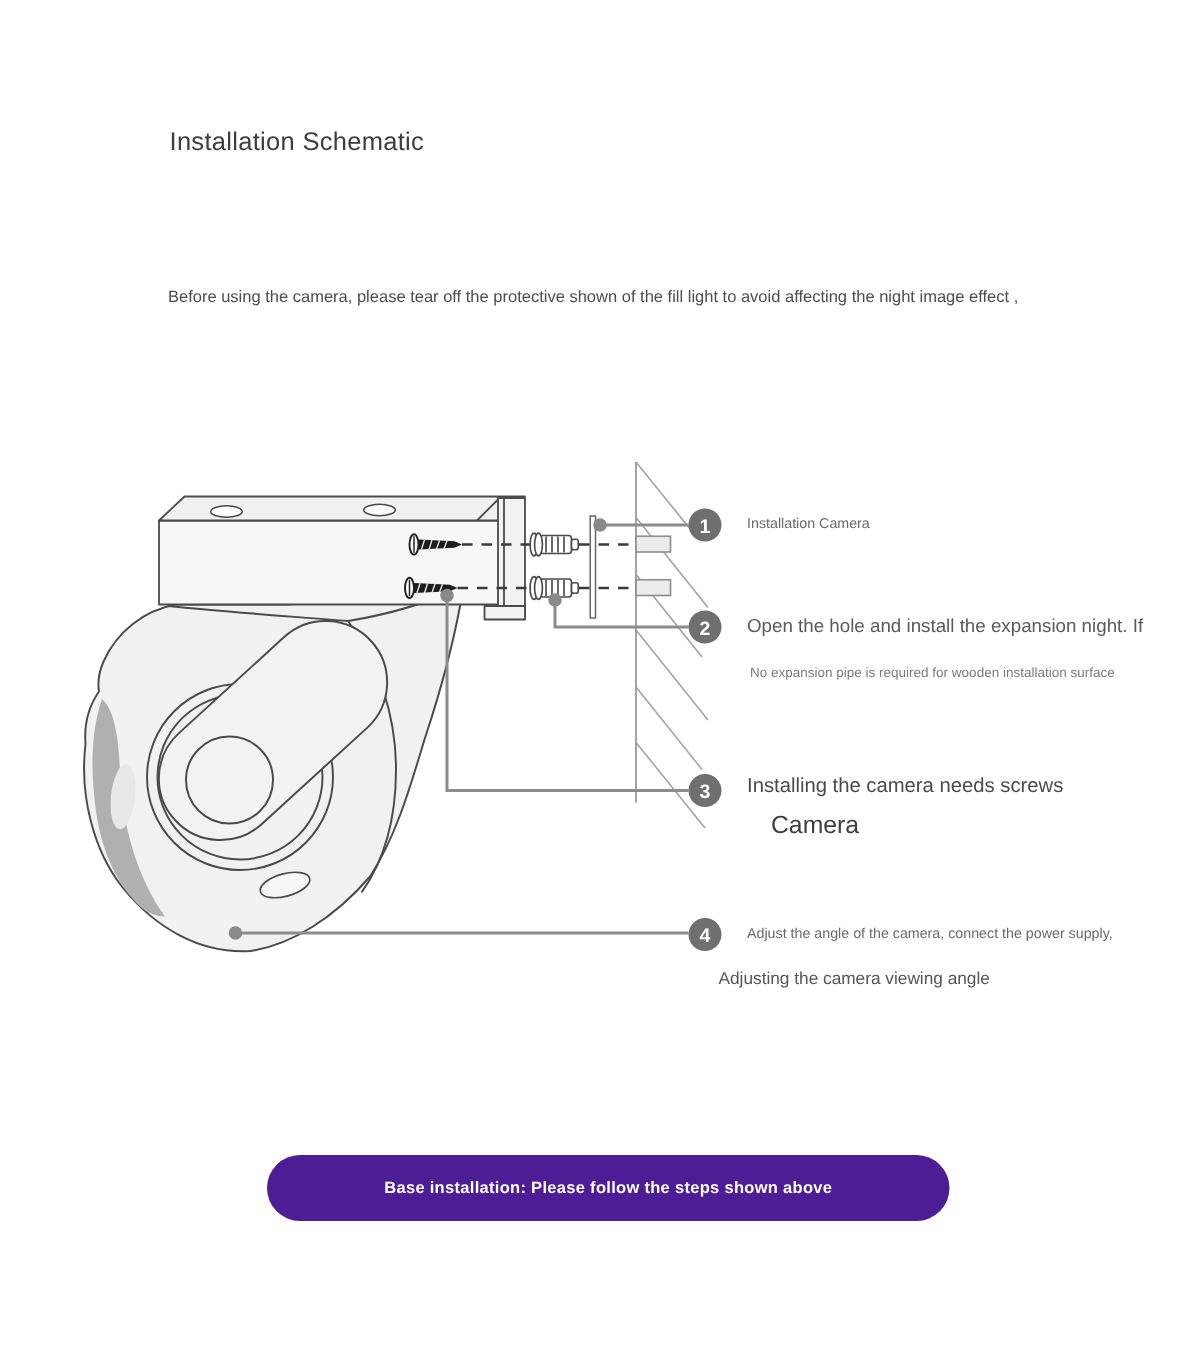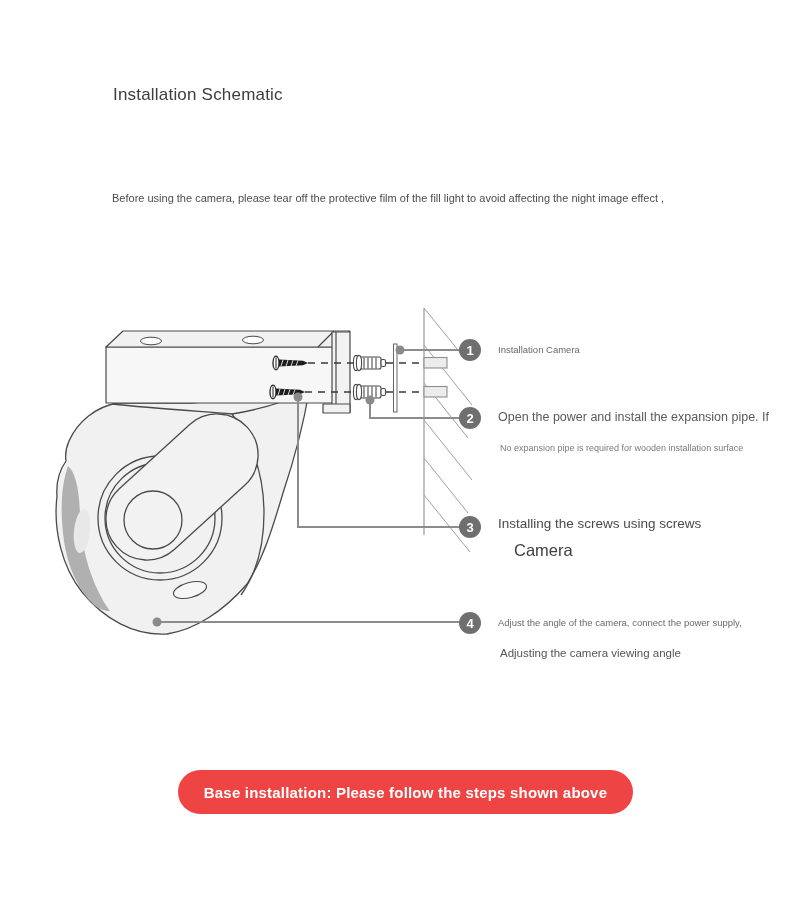--- a/index.html
+++ b/index.html
@@ -15,34 +15,34 @@
          display:flex;align-items:center;justify-content:center;
          font-size:13px;font-weight:bold;line-height:1;}
   
   .lbl{white-space:nowrap;}
   #c1-label{left:478px;top:344px;font-size:9.5px;color:#696969;}
   #c2-label{left:478px;top:410px;font-size:12.5px;color:#5a5a5a;}
   #c2-sub{left:480px;top:443px;font-size:9px;color:#7b7b7b;}
   #c3-label{left:478px;top:516px;font-size:13.5px;color:#4a4a4a;}
   #c3-sub{left:494px;top:541px;font-size:16.5px;color:#3f3f3f;text-align:center;}
   #c4-label{left:478px;top:617px;font-size:9.5px;color:#696969;}
-  #c4-sub{left:480px;top:647px;font-size:11.5px;color:#555555;}
+  #c4-sub{left:459px;top:647px;font-size:11.5px;color:#555555;}
   
   #footer-btn{left:158px;top:770px;width:455px;height:44px;border-radius:22px;
-      background:#ef4444;color:#ffffff;display:flex;align-items:center;justify-content:center;
-      font-size:15px;font-weight:600;letter-spacing:.2px;cursor:pointer;border:none;}
+      background:#4c1d95;color:#ffffff;display:flex;align-items:center;justify-content:center;
+      font-size:11px;font-weight:600;letter-spacing:.2px;cursor:pointer;border:none;}
   svg{position:absolute;left:0;top:0;}
 </style>
 </head>
 <body>
 
 <div id="page">
 
   <div id="title" class="abs">Installation Schematic</div>
-  <div id="note2" class="abs note">Before using the camera, please tear off the protective film of the fill light to avoid affecting the night image effect ,</div>
+  <div id="note2" class="abs note">Before using the camera, please tear off the protective shown of the fill light to avoid affecting the night image effect ,</div>
 
   <svg width="790" height="900" viewBox="0 0 790 900">
 
     <g stroke="#8f8f8f" stroke-width="1.1" fill="none">
       <line x1="404" y1="308" x2="404" y2="535"></line>
       <g stroke="#a0a0a0" stroke-width="1">
         <line x1="404" y1="308" x2="446" y2="360"></line>
         <line x1="404" y1="345" x2="452" y2="405"></line>
         <line x1="404" y1="383" x2="448" y2="438"></line>
         <line x1="404" y1="420" x2="452" y2="480"></line>
@@ -150,22 +150,22 @@
       </g>
     </g>
   </svg>
 
   <div class="abs badge" style="left:439px;top:339px;">1</div>
   <div class="abs badge" style="left:439px;top:407px;">2</div>
   <div class="abs badge" style="left:439px;top:516px;">3</div>
   <div class="abs badge" style="left:439px;top:612px;">4</div>
 
   <div id="c1-label" class="abs lbl">Installation Camera</div>
-  <div id="c2-label" class="abs lbl">Open the power and install the expansion pipe. If</div>
+  <div id="c2-label" class="abs lbl">Open the hole and install the expansion night. If</div>
   <div id="c2-sub" class="abs lbl">No expansion pipe is required for wooden installation surface</div>
-  <div id="c3-label" class="abs lbl">Installing the screws using screws</div>
+  <div id="c3-label" class="abs lbl">Installing the camera needs screws</div>
   <div id="c3-sub" class="abs lbl">Camera</div>
   <div id="c4-label" class="abs lbl">Adjust the angle of the camera, connect the power supply,</div>
   <div id="c4-sub" class="abs lbl">Adjusting the camera viewing angle</div>
 
   <div id="footer-btn" class="abs">Base installation: Please follow the steps shown above</div>
 
 </div>
 
 </body></html>

